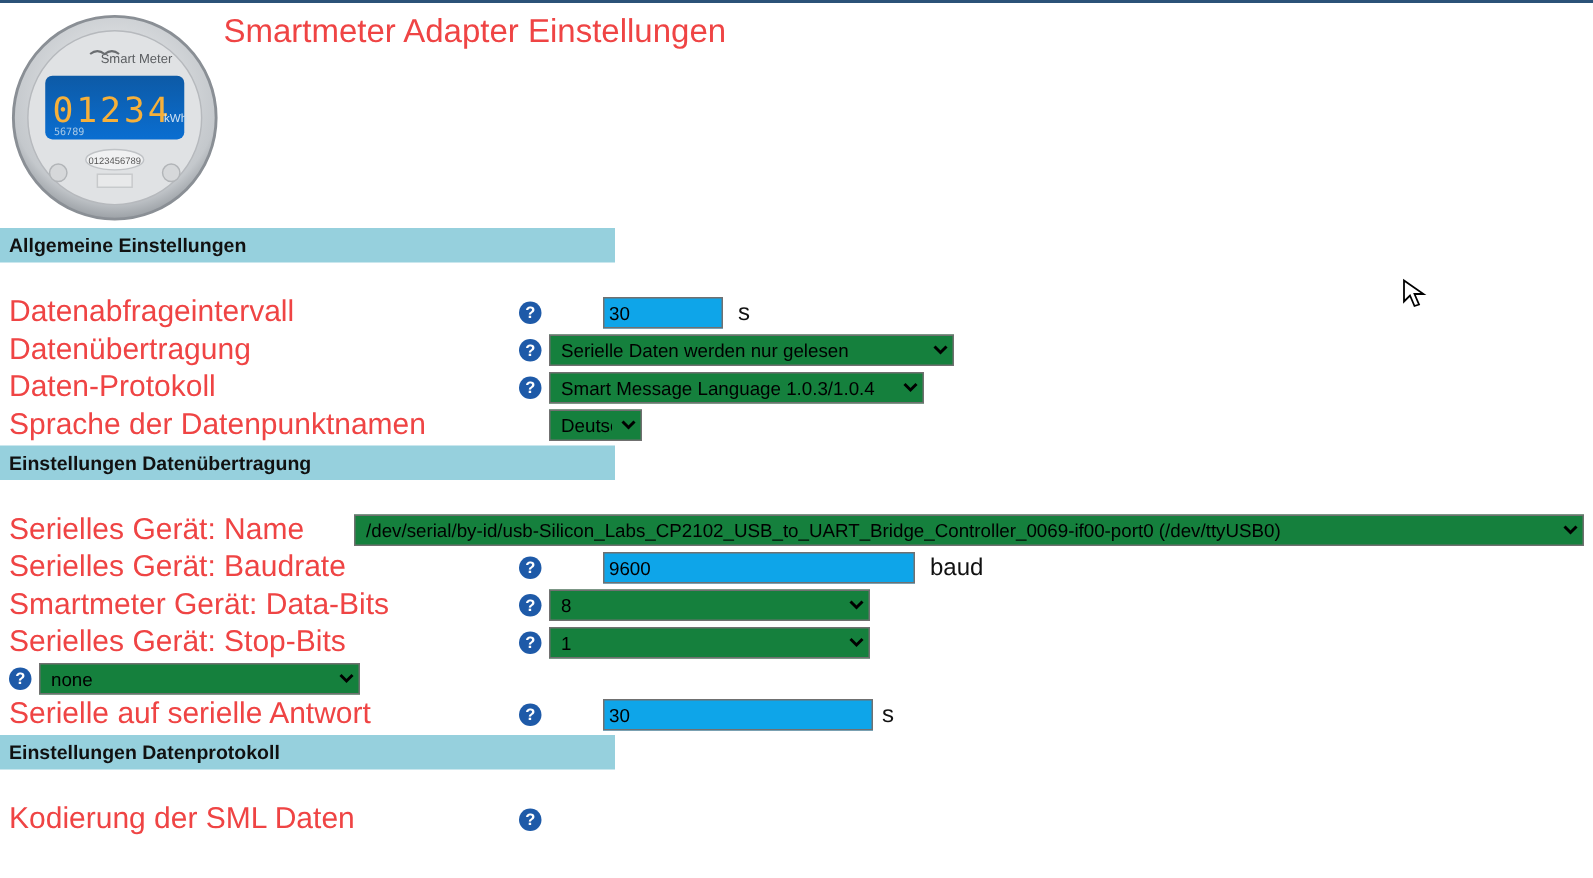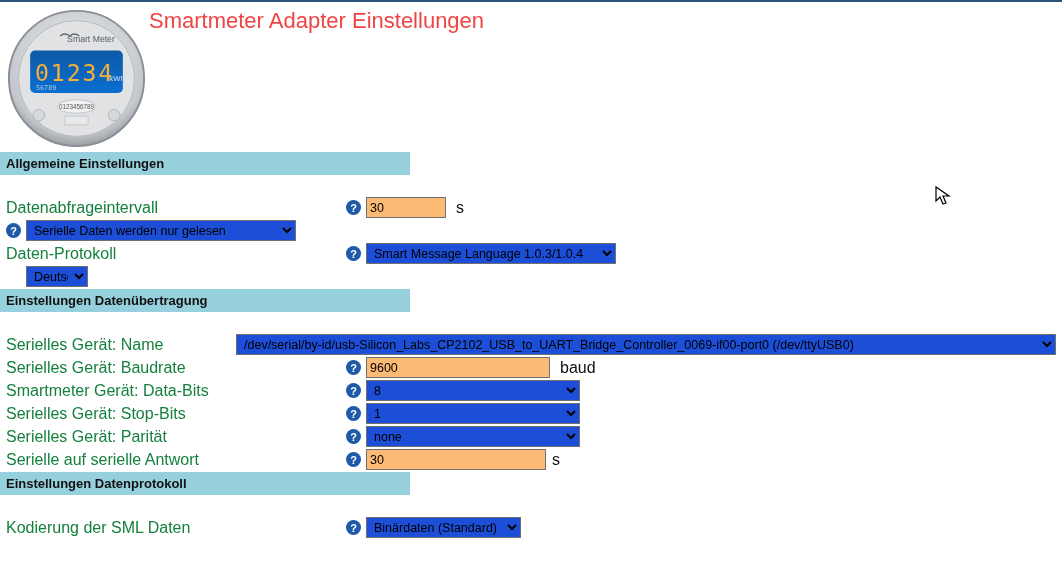--- a/index.html
+++ b/index.html
@@ -35,22 +35,22 @@
     .fields {
       padding: 4px 6px 0 6px;
     }
     .row {
       display: flex;
       align-items: center;
       margin: 2px 0;
     }
     .label {
       width: 340px;
-      font-size: 16px;
-      color: #15803d;
+      font-size: 20px;
+      color: #ef4444;
     }
     .help {
       width: 20px;
       display: inline-flex;
       align-items: center;
       justify-content: flex-start;
     }
     .help-b {
       display: inline-flex;
       width: 15px;
@@ -65,22 +65,22 @@
     }
     .ctrl { display: flex; align-items: center; gap: 6px; }
     input[type="text"], select {
       font-family: Arial, Helvetica, sans-serif;
       font-size: 12.5px;
       padding: 1px 3px;
       height: 21px;
       background: #efefef;
       border: 1px solid #707070;
     }
-    input[type="text"] { background: #fdba74; }
-    select { background: #1d4ed8; }
+    input[type="text"] { background: #0ea5e9; margin-left: 36px; }
+    select { background: #15803d; }
     .unit { font-size: 16px; margin-left: 4px; color: #111; }
     .cursor-svg {
       position: absolute;
       left: 934px;
       top: 185px;
       pointer-events: none;
     }
   </style>
 </head>
 <body>
@@ -122,20 +122,21 @@
     <div class="label">Datenabfrageintervall</div>
     <div class="help">
         <span class="help-b">?</span>
       </div>
     <div class="ctrl">
       <input type="text" style="width: 80px;" value="30">
       <span class="unit">s</span>
     </div>
   </div>
   <div class="row">
+    <div class="label">Datenübertragung</div>
     <div class="help">
         <span class="help-b">?</span>
       </div>
     <div class="ctrl">
       <select style="width:270px">
         <option>Serielle Daten werden nur gelesen</option>
       </select>
     </div>
   </div>
   <div class="row">
@@ -143,20 +144,21 @@
     <div class="help">
         <span class="help-b">?</span>
       </div>
     <div class="ctrl">
       <select style="width:250px">
         <option>Smart Message Language 1.0.3/1.0.4</option>
       </select>
     </div>
   </div>
   <div class="row">
+    <div class="label">Sprache der Datenpunktnamen</div>
     <div class="help"></div>
     <div class="ctrl">
       <select style="width:62px">
         <option>Deutsch</option>
       </select>
     </div>
   </div>
 </div>
 
 <div class="section-header">Einstellungen Datenübertragung</div>
@@ -170,21 +172,21 @@
         <option>/dev/serial/by-id/usb-Silicon_Labs_CP2102_USB_to_UART_Bridge_Controller_0069-if00-port0 (/dev/ttyUSB0)</option>
       </select>
     </div>
   </div>
   <div class="row">
     <div class="label">Serielles Gerät: Baudrate</div>
     <div class="help">
         <span class="help-b">?</span>
       </div>
     <div class="ctrl">
-      <input type="text" style="width: 184px;" value="9600">
+      <input type="text" style="width: 208px;" value="9600">
       <span class="unit">baud</span>
     </div>
   </div>
   <div class="row">
     <div class="label">Smartmeter Gerät: Data-Bits</div>
     <div class="help">
         <span class="help-b">?</span>
       </div>
     <div class="ctrl">
       <select style="width:214px">
@@ -197,21 +199,20 @@
     <div class="help">
         <span class="help-b">?</span>
       </div>
     <div class="ctrl">
       <select style="width:214px">
         <option>1</option>
       </select>
     </div>
   </div>
   <div class="row">
-    <div class="label">Serielles Gerät: Parität</div>
     <div class="help">
         <span class="help-b">?</span>
       </div>
     <div class="ctrl">
       <select style="width:214px">
         <option>none</option>
       </select>
     </div>
   </div>
   <div class="row">
@@ -227,23 +228,18 @@
 </div>
 
 <div class="section-header">Einstellungen Datenprotokoll</div>
 <div class="fields">
   <div style="height:16px"></div>
   <div class="row">
     <div class="label">Kodierung der SML Daten</div>
     <div class="help">
         <span class="help-b">?</span>
       </div>
-    <div class="ctrl">
-      <select style="width:155px">
-        <option>Binärdaten (Standard)</option>
-      </select>
-    </div>
   </div>
 </div>
 
 <svg class="cursor-svg" width="18" height="22" viewBox="0 0 18 22">
   <path d="M2 2 L2 16 L6 12 L9 19 L12 18 L9 11 L15 11 Z" fill="#fff" stroke="#000" stroke-width="1.2"></path>
 </svg>
 
 </body></html>

